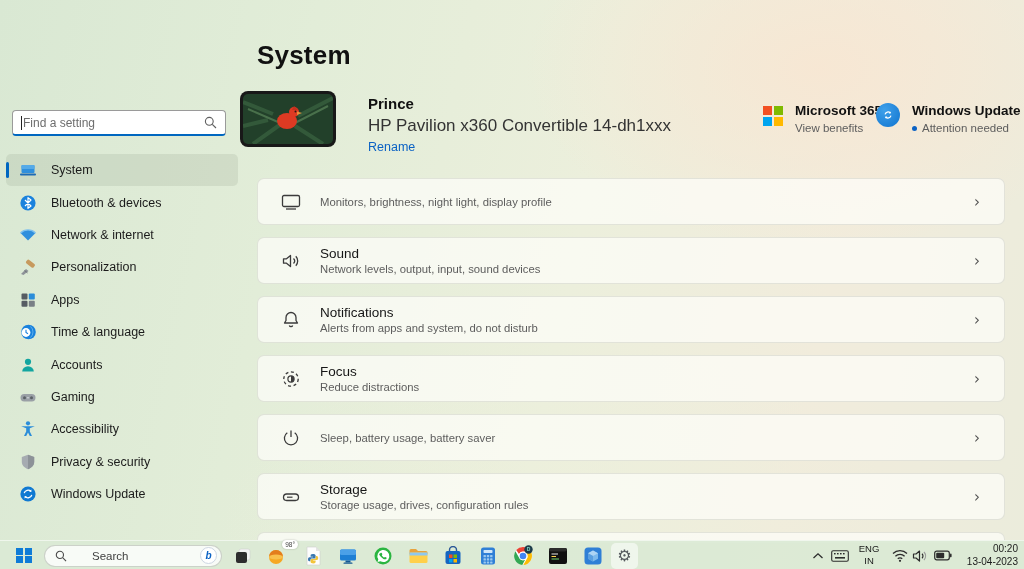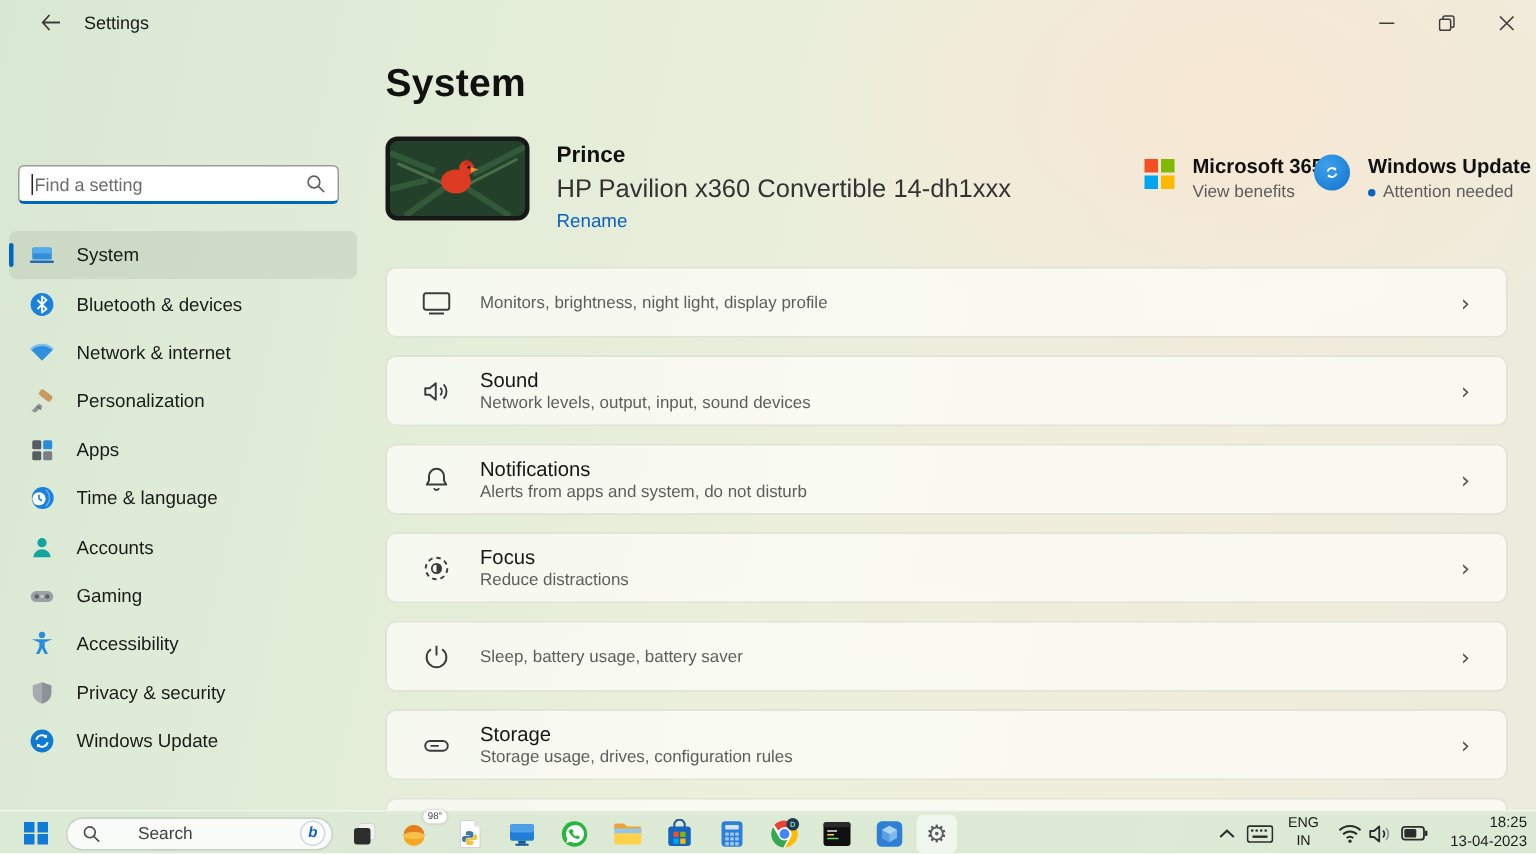--- a/index.html
+++ b/index.html
@@ -30,21 +30,21 @@
   .search-glyph{width:13px;height:13px;flex:0 0 auto;}
   .nav{position:absolute;left:0;top:124px;right:0;}
   .nav-item{position:relative;height:32.4px;margin:0 6px;border-radius:5px;display:flex;align-items:center;padding-left:13px;gap:14px;cursor:pointer;}
   .nav-item.selected{background:rgba(110,130,105,0.14);}
   .nav-item .pill{display:none;}
   .nav-item.selected .pill{display:block;position:absolute;left:0;top:8px;width:3px;height:16px;border-radius:2px;background:#0067c0;}
   .nav-ico{width:18px;height:18px;flex:0 0 18px;display:flex;align-items:center;justify-content:center;}
   .nav-label{font-size:12.5px;color:#1b1b1b;white-space:nowrap;}
   
   .page-title{position:absolute;left:257px;top:40px;font-size:26px;font-weight:700;letter-spacing:0.2px;color:#111;}
-  .device-card{position:absolute;left:257px;top:91px;display:flex;gap:18px;}
+  .device-card{position:absolute;left:240px;top:91px;display:flex;gap:32px;}
   .device-thumb{width:96px;height:56px;background:#181818;border-radius:8px;padding:3px;overflow:hidden;}
   .device-thumb svg{display:block;border-radius:5px;}
   .device-info{padding-top:4px;}
   .device-name{font-size:15px;font-weight:700;color:#111;}
   .device-model{font-size:17px;color:#333;margin-top:4px;}
   .rename-link{font-size:12.5px;color:#0b62c4;margin-top:4px;cursor:pointer;}
   .hdr-block{position:absolute;top:103px;display:flex;gap:12px;align-items:flex-start;}
   .ms365{left:763px;}
   .wupd{left:876px;}
   .ms-logo{width:20px;height:20px;display:grid;grid-template-columns:9px 9px;grid-template-rows:9px 9px;gap:1.5px;margin-top:3px;}
@@ -75,46 +75,20 @@
   .settings-tile{background:rgba(255,255,255,0.55);border-radius:5px;width:27px;height:26px;top:1.5px;}
   .gear-glyph{font-size:16px;color:#565a5e;font-family:"DejaVu Sans",sans-serif;line-height:1;}
   .lang-block{position:absolute;left:852px;top:2px;width:34px;text-align:center;font-size:9.5px;line-height:1.25;color:#1b1b1b;cursor:pointer;}
   .clock-block{position:absolute;right:6px;top:2px;text-align:right;font-size:10px;line-height:1.25;color:#1b1b1b;cursor:pointer;}
 </style>
 </head>
 <body>
 
 <div id="screen">
 
-  <div class="titlebar">
-    <div class="back-btn">
-      <svg width="14" height="12" viewBox="0 0 14 12">
-          <path d="M6 1 L1.5 6 L6 11 M1.5 6 H13" stroke="#3c3c3c" stroke-width="1.2" fill="none"></path>
-        </svg>
-    </div>
-    <div class="app-title">Settings</div>
-    <div class="win-controls">
-      <div class="win-btn">
-          <svg width="11" height="11" viewBox="0 0 11 11">
-            <path d="M0.5 5.5 H10.5" stroke="#3c3c3c" stroke-width="1.1"></path>
-          </svg>
-        </div>
-      <div class="win-btn">
-          <svg width="11" height="11" viewBox="0 0 11 11">
-            <rect x="0.7" y="2.8" width="7.4" height="7.4" rx="1.2" fill="none" stroke="#3c3c3c" stroke-width="1"></rect>
-            <path d="M3 2.7 V1.9 a1.2 1.2 0 0 1 1.2-1.2 H9 a1.3 1.3 0 0 1 1.3 1.3 V7 a1.2 1.2 0 0 1-1.2 1.2 H8.4" fill="none" stroke="#3c3c3c" stroke-width="1"></path>
-          </svg>
-        </div>
-      <div class="win-btn">
-          <svg width="11" height="11" viewBox="0 0 11 11">
-            <path d="M1 1 L10 10 M10 1 L1 10" stroke="#3c3c3c" stroke-width="1.1"></path>
-          </svg>
-        </div>
-    </div>
-  </div>
 
   <div class="sidebar">
     <div class="search-box">
       <span class="caret"></span>
       <input type="text" placeholder="Find a setting" style="">
       <svg class="search-glyph" viewBox="0 0 13 13">
           <circle cx="5.3" cy="5.3" r="3.9" fill="none" stroke="#5e5e5e" stroke-width="1.1"></circle>
           <path d="M8.3 8.3 L12 12" stroke="#5e5e5e" stroke-width="1.1"></path>
         </svg>
     </div>
@@ -565,18 +539,18 @@
 
     <div class="tb-item" style="left:931px">
       <svg width="18" height="11" viewBox="0 0 18 11">
           <rect x="0.7" y="1.2" width="14.6" height="8.6" rx="2" fill="none" stroke="#2c2c2c" stroke-width="1.2"></rect>
           <rect x="2.2" y="2.7" width="8" height="5.6" rx="1" fill="#2c2c2c"></rect>
           <rect x="16" y="3.6" width="1.6" height="3.8" rx="0.8" fill="#2c2c2c"></rect>
         </svg>
     </div>
 
     <div class="clock-block">
-      <div>18:25</div>
+      <div>00:20</div>
       <div>13-04-2023</div>
     </div>
 
   </div>
 </div>
 
 </body></html>

